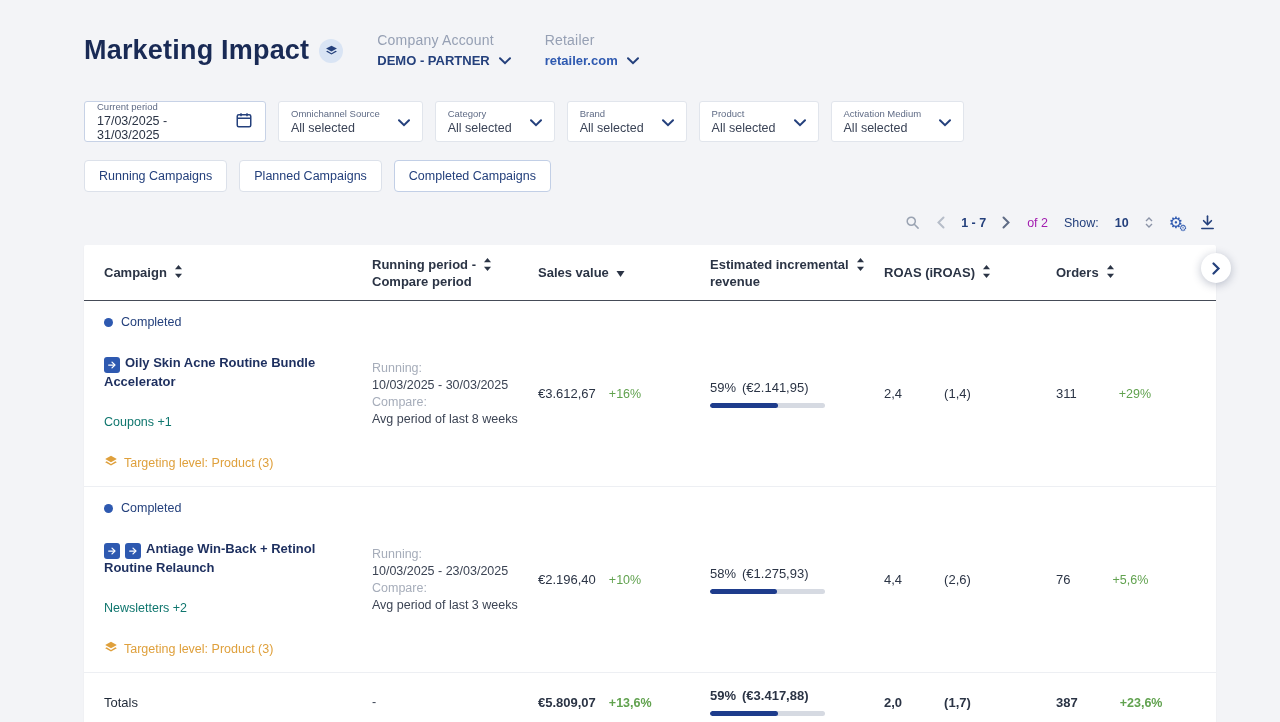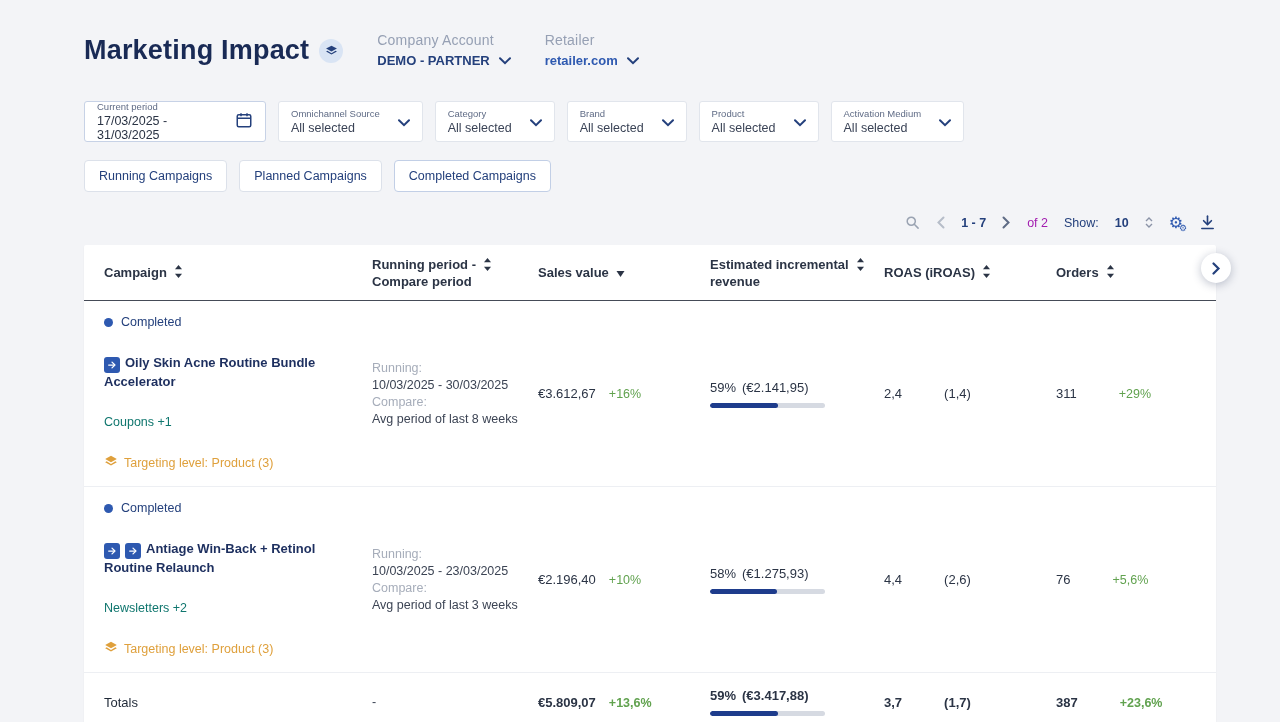--- a/index.html
+++ b/index.html
@@ -443,21 +443,21 @@
         <div class="cell-incr" style="font-weight:bold;">
           <span class="incr-text">
             <span>59%</span>
             <span>(€3.417,88)</span>
           </span>
           <span class="bar-track" style="display:block;">
               <span class="bar-fill" style="display: block; width: 59%;"></span>
             </span>
         </div>
         <div class="cell-roas" style="font-weight:bold;">
-          <span>3,7</span>
+          <span>2,0</span>
           <span>(1,7)</span>
         </div>
         <div class="cell-orders" style="font-weight:bold;">
           <span>387</span>
           <span class="delta">+23,6%</span>
         </div>
       </div>
     </div>
 
   </div>

